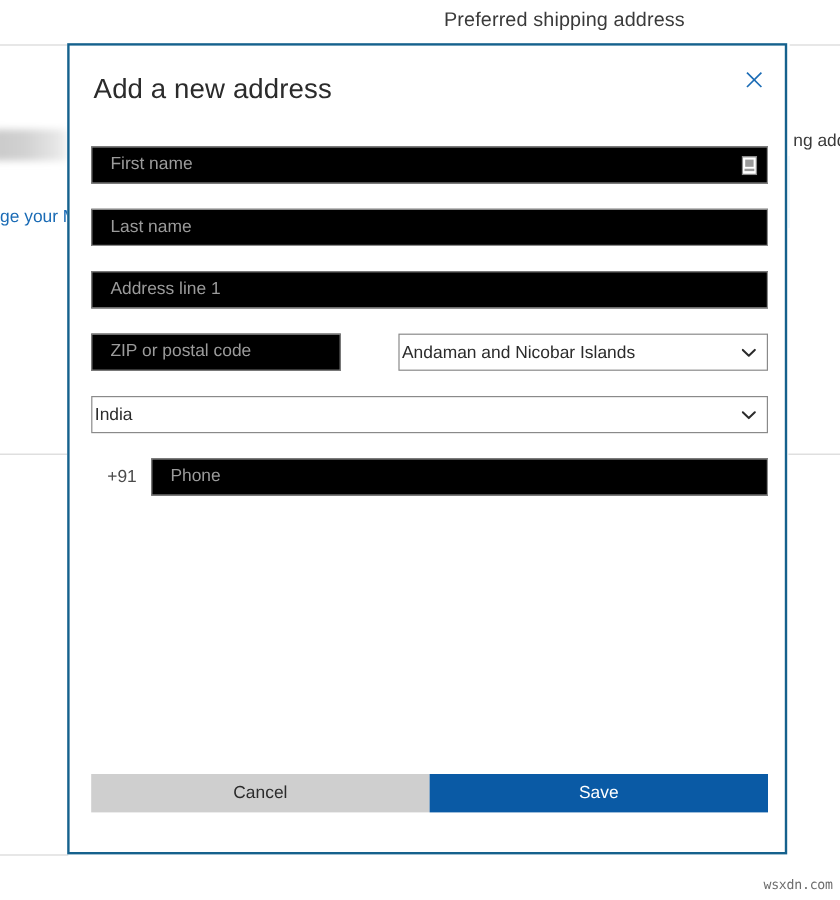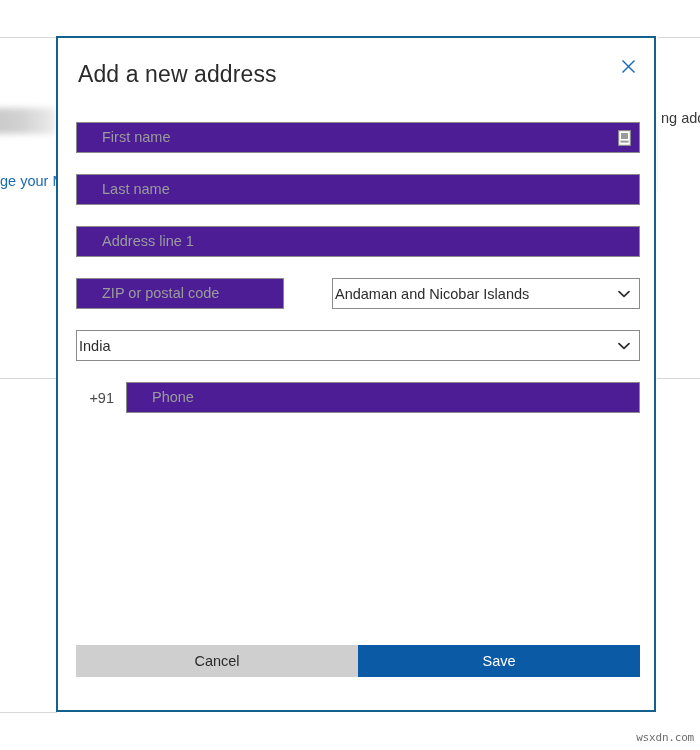--- a/index.html
+++ b/index.html
@@ -160,26 +160,26 @@
     left: 18px;
     top: 84px;
     width: 564px;
   }
 
   .field {
     box-sizing: border-box;
     width: 564px;
     height: 31px;
     border: 1px solid #8a8a8a;
-    background: #4c1d95;
+    background: #000000;
     margin-bottom: 21px;
     position: relative;
     display: flex;
     align-items: center;
-    padding: 0 25px;
+    padding: 0 15px;
     font-size: 14.5px;
     color: #2b2b2b;
   }
   .field .ph {
     color: #9b9b9b;
     font-size: 14.5px;
     line-height: 1;
   }
 
   .field-icon {
@@ -301,20 +301,21 @@
     width: 282px;
     background: #0a5aa5;
     color: #ffffff;
   }
 </style>
 </head>
 <body>
 
 <div class="bg-layer">
 
+  <div class="bg-heading">Preferred shipping address</div>
 
   <div class="bg-rule bg-rule-left-top"></div>
   <div class="bg-rule bg-rule-right-top"></div>
   <div class="bg-rule bg-rule-left-mid"></div>
   <div class="bg-rule bg-rule-right-mid"></div>
   <div class="bg-rule bg-rule-left-low"></div>
 
   <div class="bg-blur-bar"></div>
 
   <div class="bg-link">ge your M</div>

